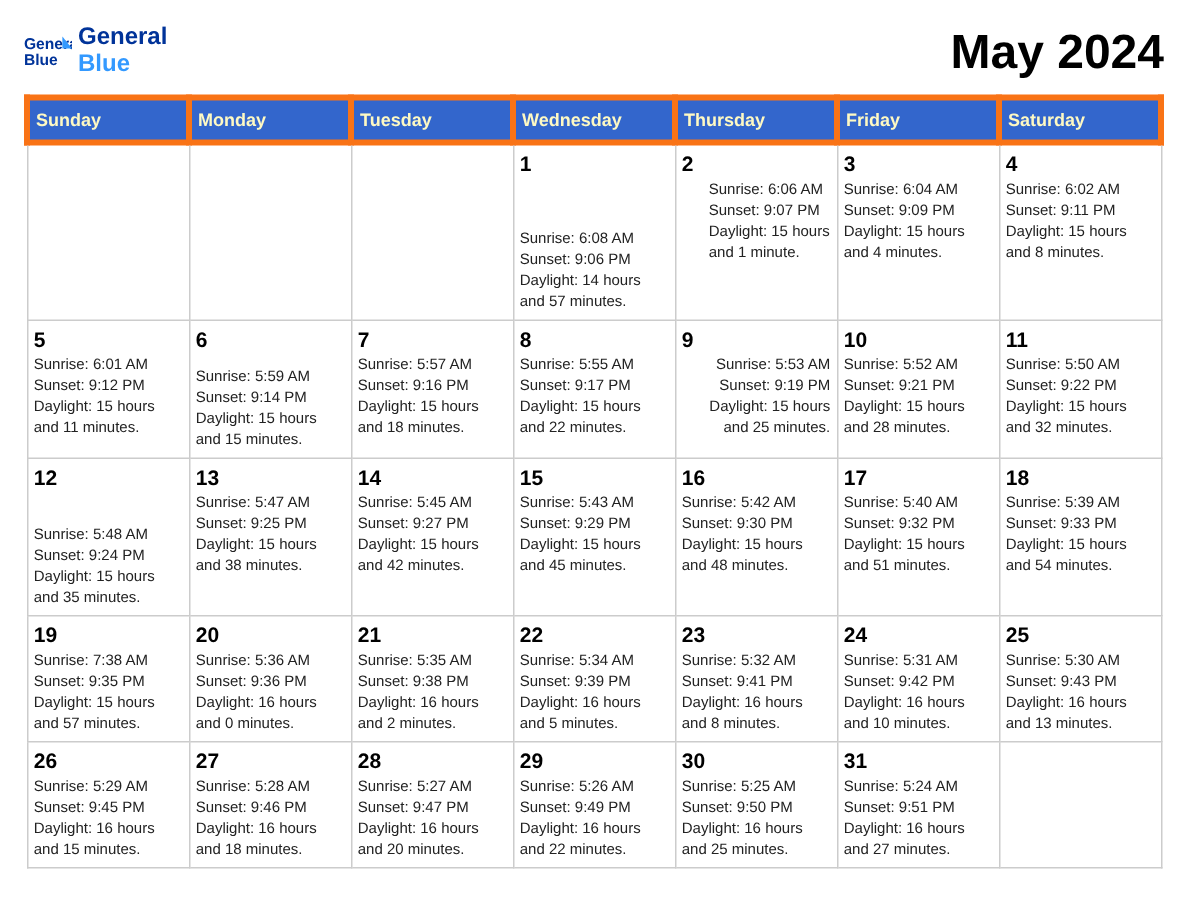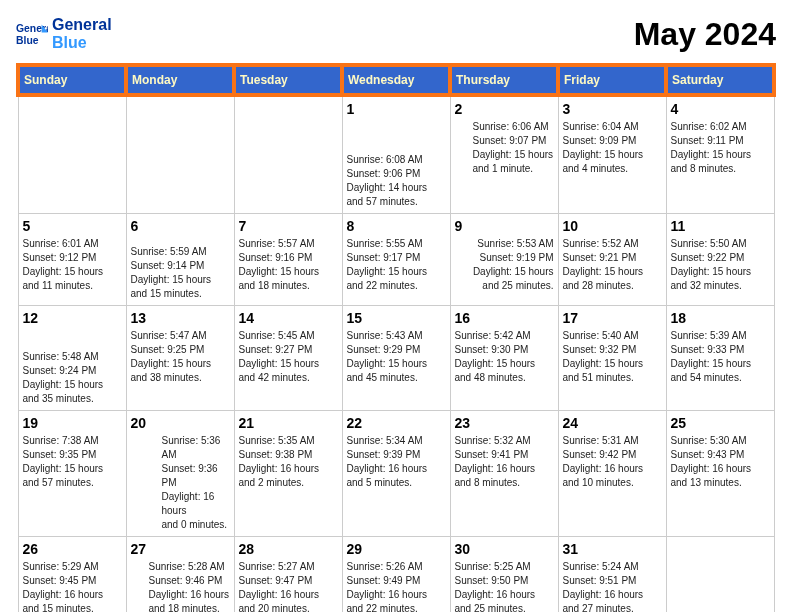--- a/index.html
+++ b/index.html
@@ -250,21 +250,21 @@
       <tr class="week-row">
         <td>
           <div class="day-number">19</div>
           <div class="day-info" style="white-space: pre-line;">Sunrise: 7:38 AM
 Sunset: 9:35 PM
 Daylight: 15 hours
 and 57 minutes.</div>
         </td>
         <td>
           <div class="day-number">20</div>
-          <div class="day-info" style="white-space: pre-line; margin-left: 31px;">Sunrise: 5:36 AM
+          <div class="day-info" style="white-space: pre-line;">Sunrise: 5:36 AM
 Sunset: 9:36 PM
 Daylight: 16 hours
 and 0 minutes.</div>
         </td>
         <td>
           <div class="day-number">21</div>
           <div class="day-info" style="white-space: pre-line;">Sunrise: 5:35 AM
 Sunset: 9:38 PM
 Daylight: 16 hours
 and 2 minutes.</div>
@@ -301,21 +301,21 @@
       <tr class="week-row">
         <td>
           <div class="day-number">26</div>
           <div class="day-info" style="white-space: pre-line;">Sunrise: 5:29 AM
 Sunset: 9:45 PM
 Daylight: 16 hours
 and 15 minutes.</div>
         </td>
         <td>
           <div class="day-number">27</div>
-          <div class="day-info" style="white-space: pre-line; margin-left: 18px;">Sunrise: 5:28 AM
+          <div class="day-info" style="white-space: pre-line;">Sunrise: 5:28 AM
 Sunset: 9:46 PM
 Daylight: 16 hours
 and 18 minutes.</div>
         </td>
         <td>
           <div class="day-number">28</div>
           <div class="day-info" style="white-space: pre-line;">Sunrise: 5:27 AM
 Sunset: 9:47 PM
 Daylight: 16 hours
 and 20 minutes.</div>

